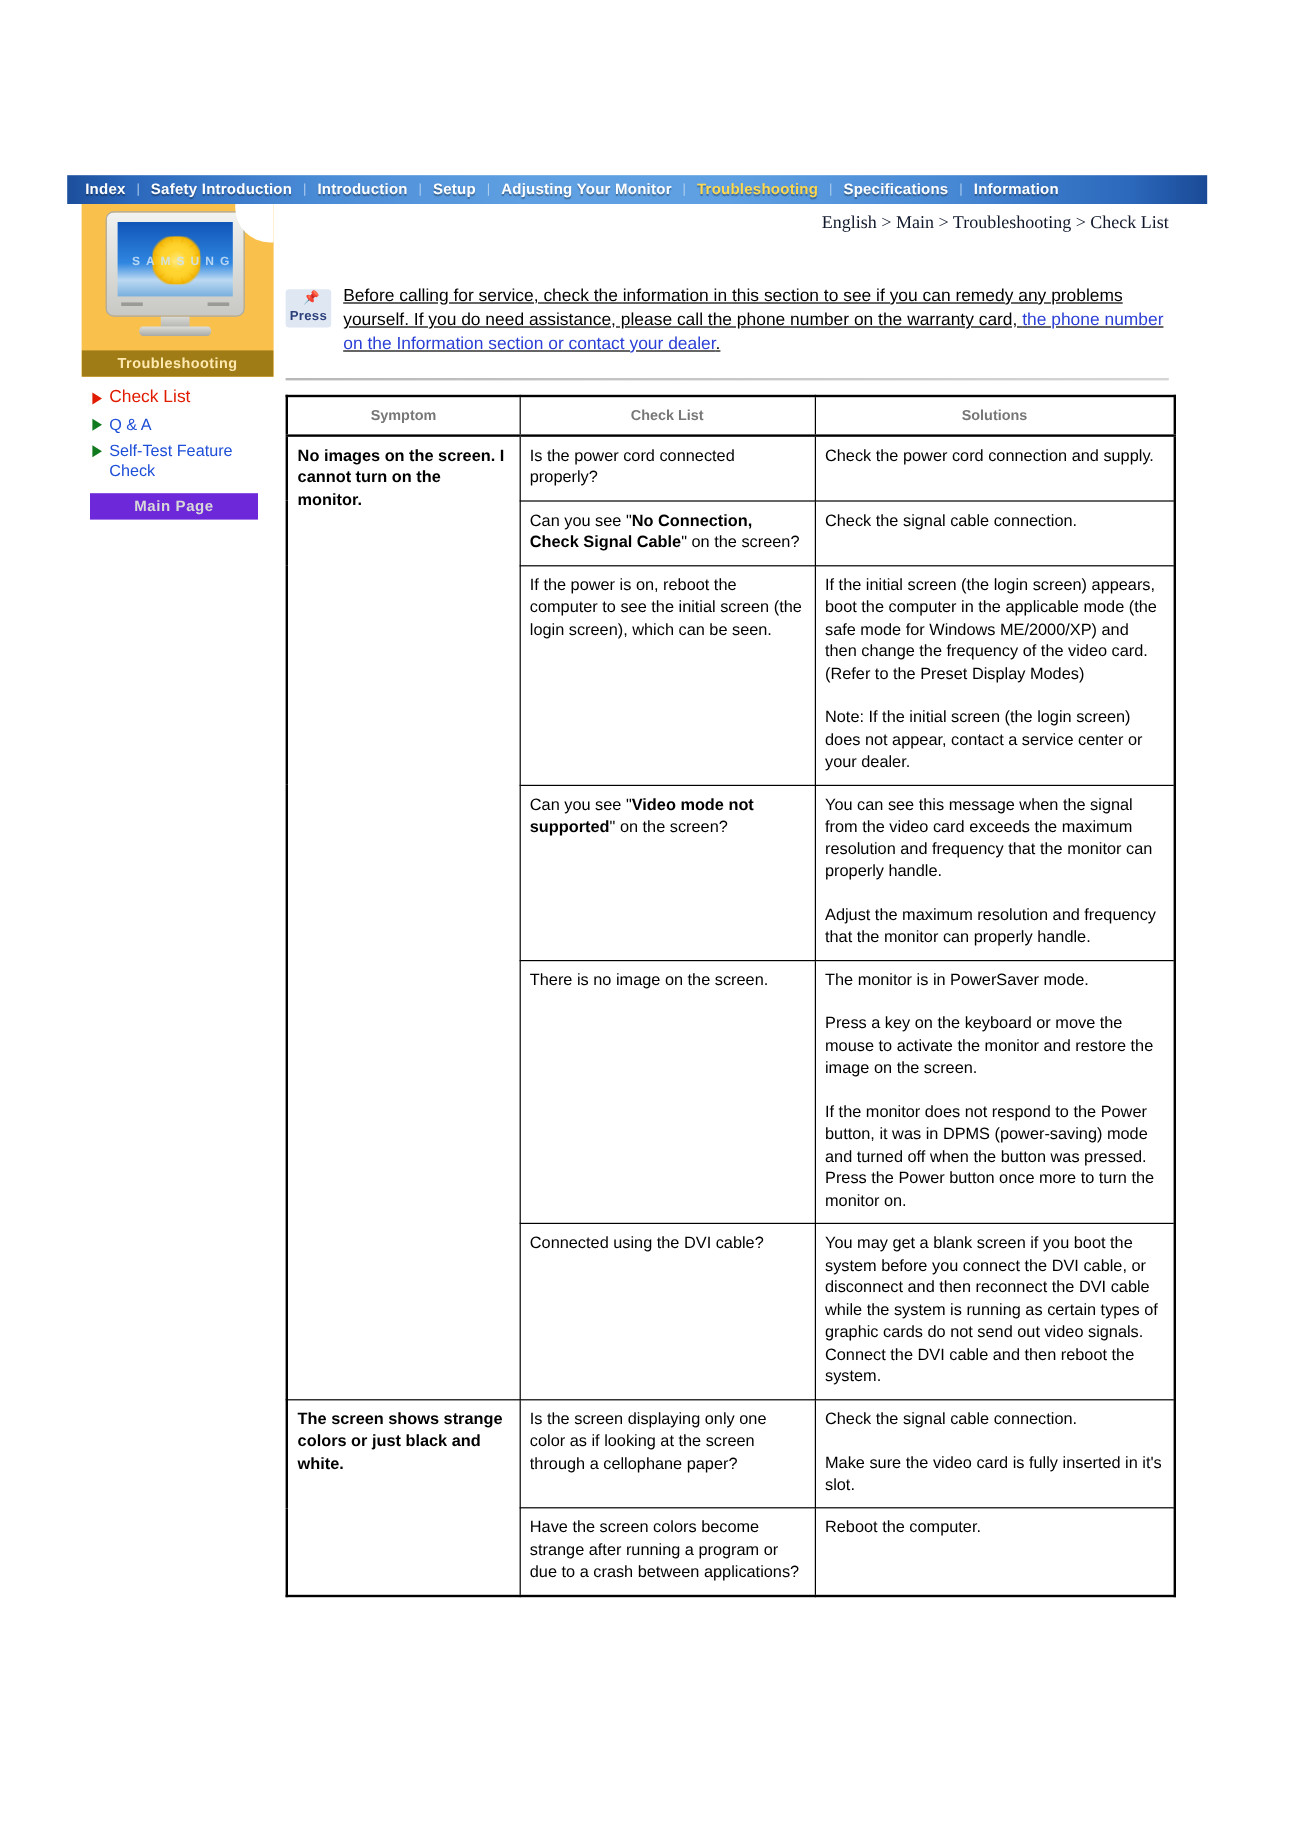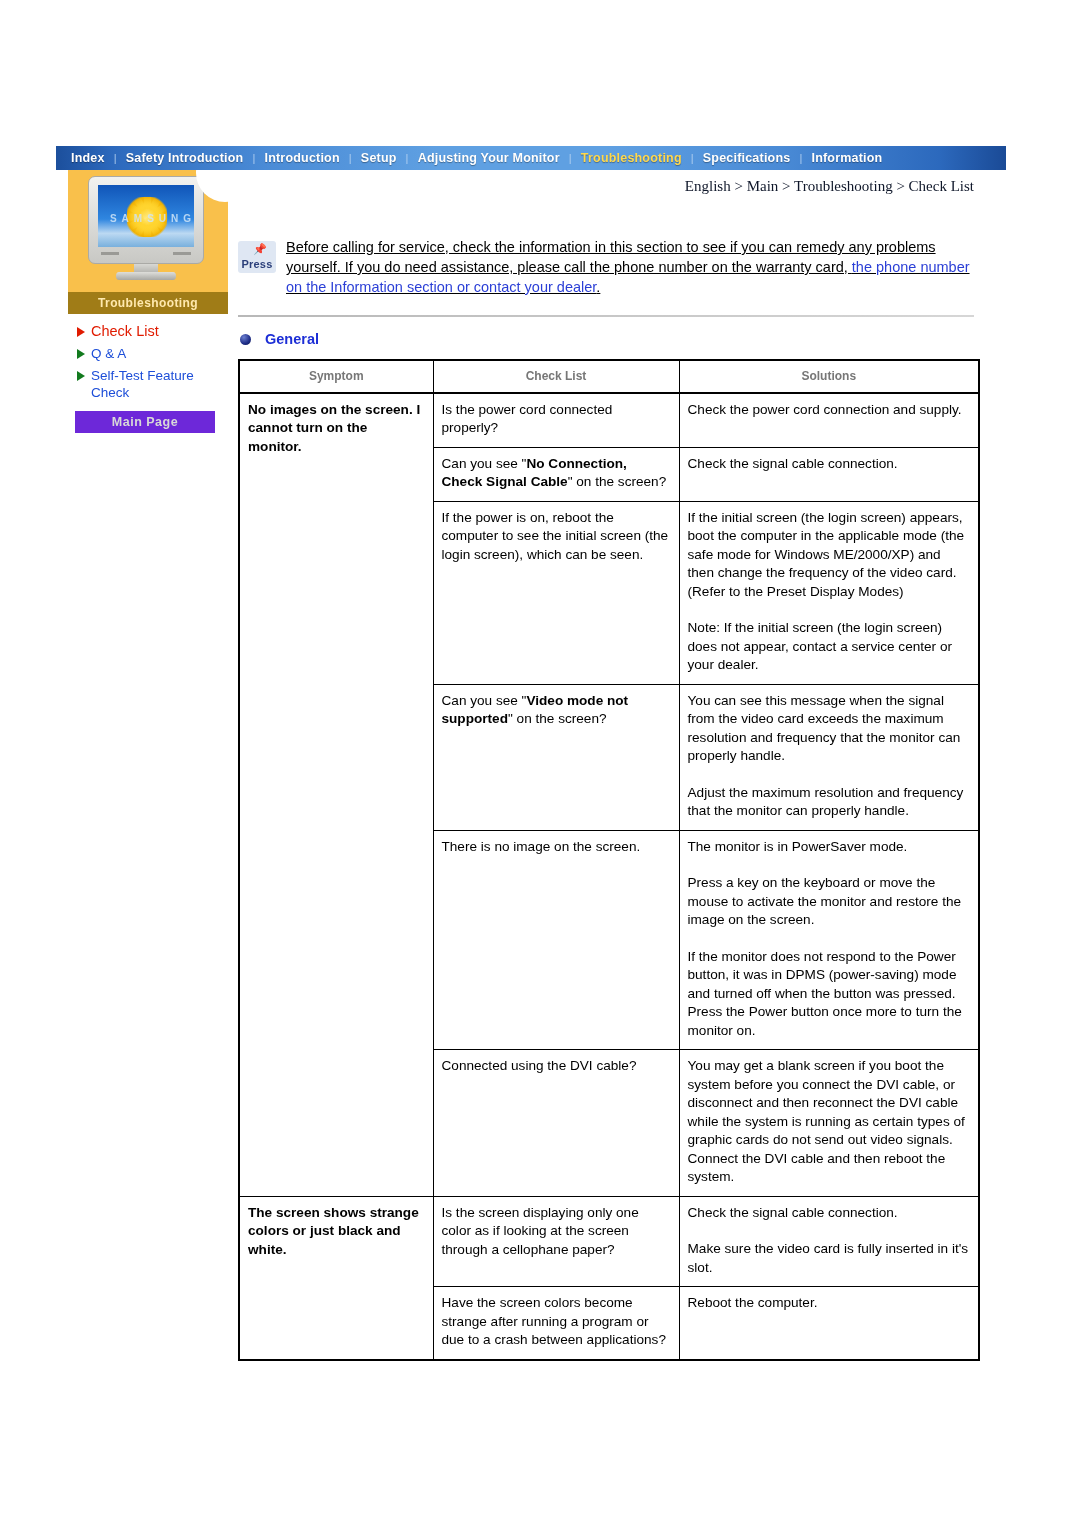--- a/index.html
+++ b/index.html
@@ -404,24 +404,20 @@
       <div id="note-pin">📌</div>
       <div id="note-label">Press</div>
     </div>
     <div id="note-text">
       <span>Before calling for service, check the information in this section to see if you can remedy any problems yourself. If you do need assistance, please call the phone number on the warranty card, </span><span class="lnk">the phone number on the Information section or contact your dealer</span><span>.</span>
     </div>
   </div>
 
   <div id="divider"></div>
 
-  <div id="general-head">
-    <span id="general-bullet"></span>
-    <span id="general-label">General</span>
-  </div>
 
   <table id="check-table">
     <colgroup>
         <col class="c1">
         <col class="c2">
         <col class="c3">
       </colgroup>
     <thead>
       <tr>
         <th class="hsym">Symptom</th>

